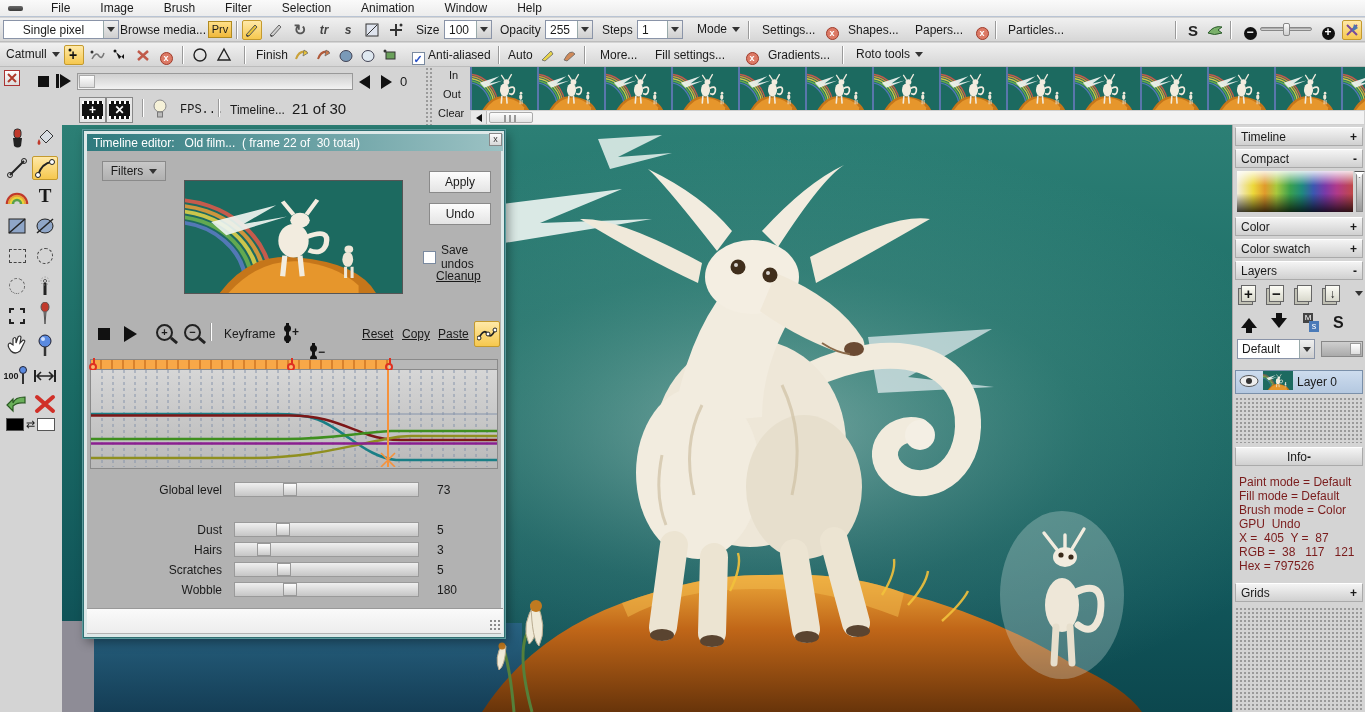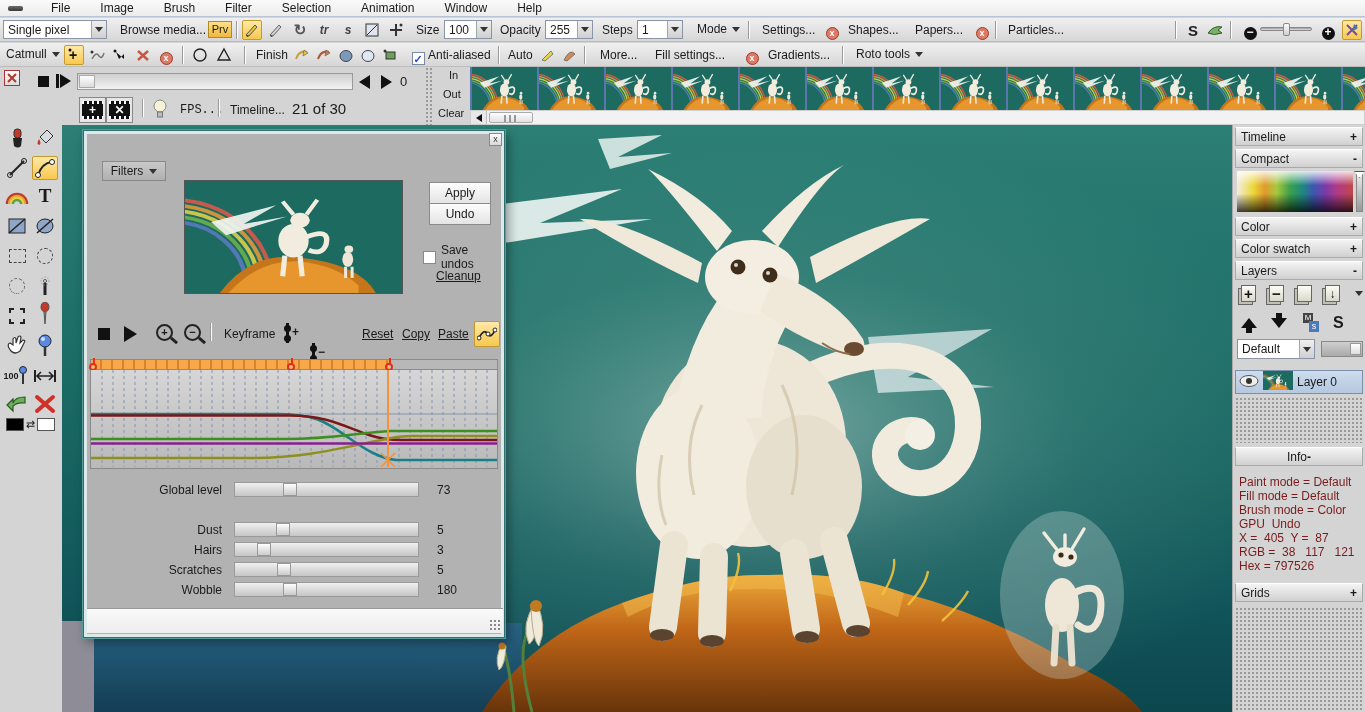--- a/index.html
+++ b/index.html
@@ -172,21 +172,21 @@
     <span class="menu-item">Image</span>
     <span class="menu-item">Brush</span>
     <span class="menu-item">Filter</span>
     <span class="menu-item">Selection</span>
     <span class="menu-item">Animation</span>
     <span class="menu-item">Window</span>
     <span class="menu-item">Help</span>
   </div>
 
   <div id="tbrow1" class="tbrow">
-    <div class="sel" style="left:3px;width:104px;">
+    <div class="sel" style="left:3px;width:116px;text-align:center;">
       <span class="txt">Single pixel</span>
         <span class="selarrow">
           <span class="tri-d"></span>
         </span>
     </div>
     <span class="tlabel txtbtn" style="left:120px;">Browse media...</span>
     <div class="prvbtn" style="left:208px;">Prv</div>
     <div class="vsep" style="left:236px;"></div>
     <div class="icon yellowsel" style="left:242px;">
       <svg width="16" height="16" class="small-ic-svg">
@@ -839,34 +839,38 @@
     <div class="infoline" style="top:420px;">RGB =  38   117   121</div>
     <div class="infoline" style="top:434px;">Hex = 797526</div>
     <div class="phead" style="top:458px;">
         <span>Grids</span>
         <span class="tg">+</span>
       </div>
     <div class="abs dotcol" style="left:2px;top:482px;width:128px;height:103px;"></div>
   </div>
 
   <div id="dialog">
+    <div id="dlg-title">
+      <span>Timeline editor:</span><span>&nbsp;&nbsp;&nbsp;</span>
+      <span>Old film...  ( frame 22 of  30 total)</span>
+    </div>
     <div id="dlg-close">x</div>
 
     <div id="filters-btn">
       <span>Filters</span>
         <span class="tri-d"></span>
     </div>
 
     <div id="preview">
       <svg width="217" height="112" preserveAspectRatio="none" viewBox="0 0 100 60">
           <use href="#sym-thumb"></use>
         </svg>
     </div>
 
-    <div class="dbtn" style="left:345px;top:40px;width:62px;margin-top:11px;">Apply</div>
+    <div class="dbtn" style="left:345px;top:40px;width:62px;">Apply</div>
     <div class="dbtn" style="left:345px;top:72px;width:62px;">Undo</div>
     <div class="abs" style="left:339px;top:112px;display:flex;gap:5px;align-items:center;">
       <div class="chk"></div>
       <span>Save undos</span>
     </div>
     <span class="abs ulink" style="left:352px;top:138px;">Cleanup</span>
 
     <div id="dlg-transport">
       <div class="abs" style="left:6px;top:7px;">
           <div class="sq" style="width:12px;height:12px;"></div>

